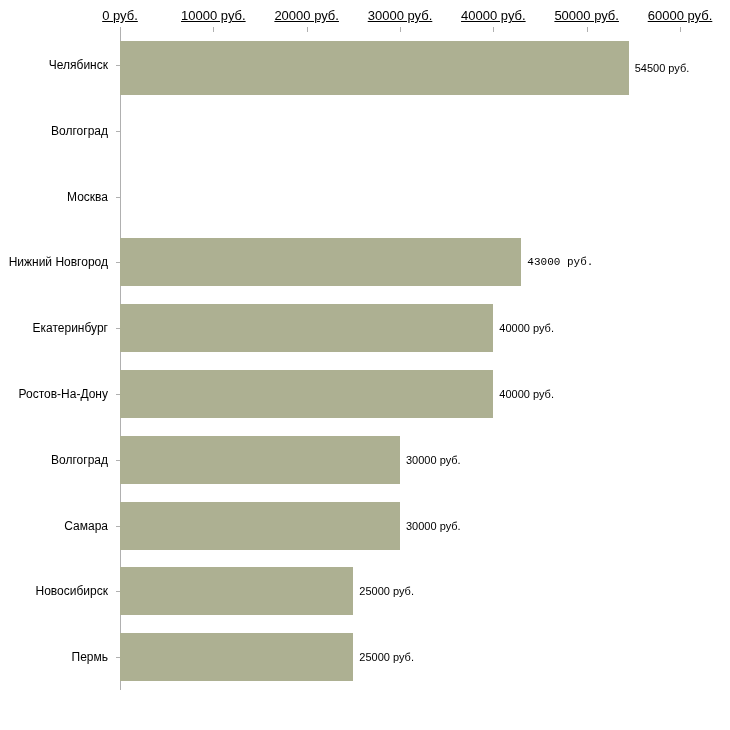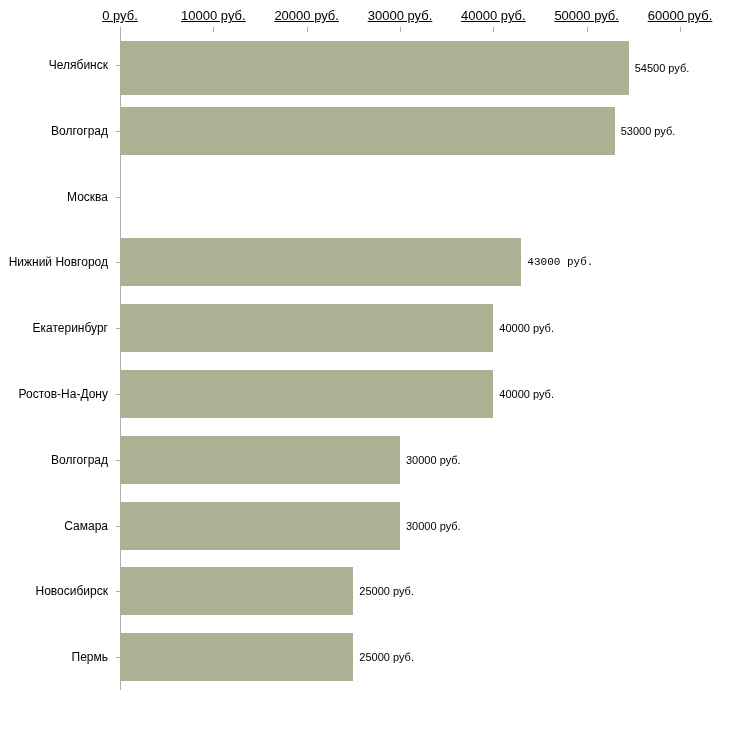--- a/index.html
+++ b/index.html
@@ -145,24 +145,20 @@
       <div class="y-label" style="top: 559.3px;">Новосибирск</div>
       <div class="y-tick-mark" style="top: 559.3px;"></div>
       <div class="y-label" style="top: 625.1px;">Пермь</div>
       <div class="y-tick-mark" style="top: 625.1px;"></div>
     </div>
   <div class="plot-area">
       <div class="row" style="top: 8.9px; height: 54px;">
         <div class="bar" style="width: 508.667px; background: rgb(173, 176, 146);"></div>
         <div class="bar-label" style="left: 514.667px;">54500 руб.</div>
       </div>
-      <div class="row" style="top: 74.7px; height: 48px;">
-        <div class="bar" style="width: 494.667px; background: rgb(173, 176, 146);"></div>
-        <div class="bar-label" style="left: 500.667px;">53000 руб.</div>
-      </div>
       <div class="row" style="top: 206.3px; height: 48px;">
         <div class="bar" style="width: 401.333px; background: rgb(173, 176, 146);"></div>
         <div class="bar-label" style="left: 407.333px; font-family: Liberation Mono, monospace;">43000 руб.</div>
       </div>
       <div class="row" style="top: 272.1px; height: 48px;">
         <div class="bar" style="width: 373.333px; background: rgb(173, 176, 146);"></div>
         <div class="bar-label" style="left: 379.333px;">40000 руб.</div>
       </div>
       <div class="row" style="top: 337.9px; height: 48px;">
         <div class="bar" style="width: 373.333px; background: rgb(173, 176, 146);"></div>

